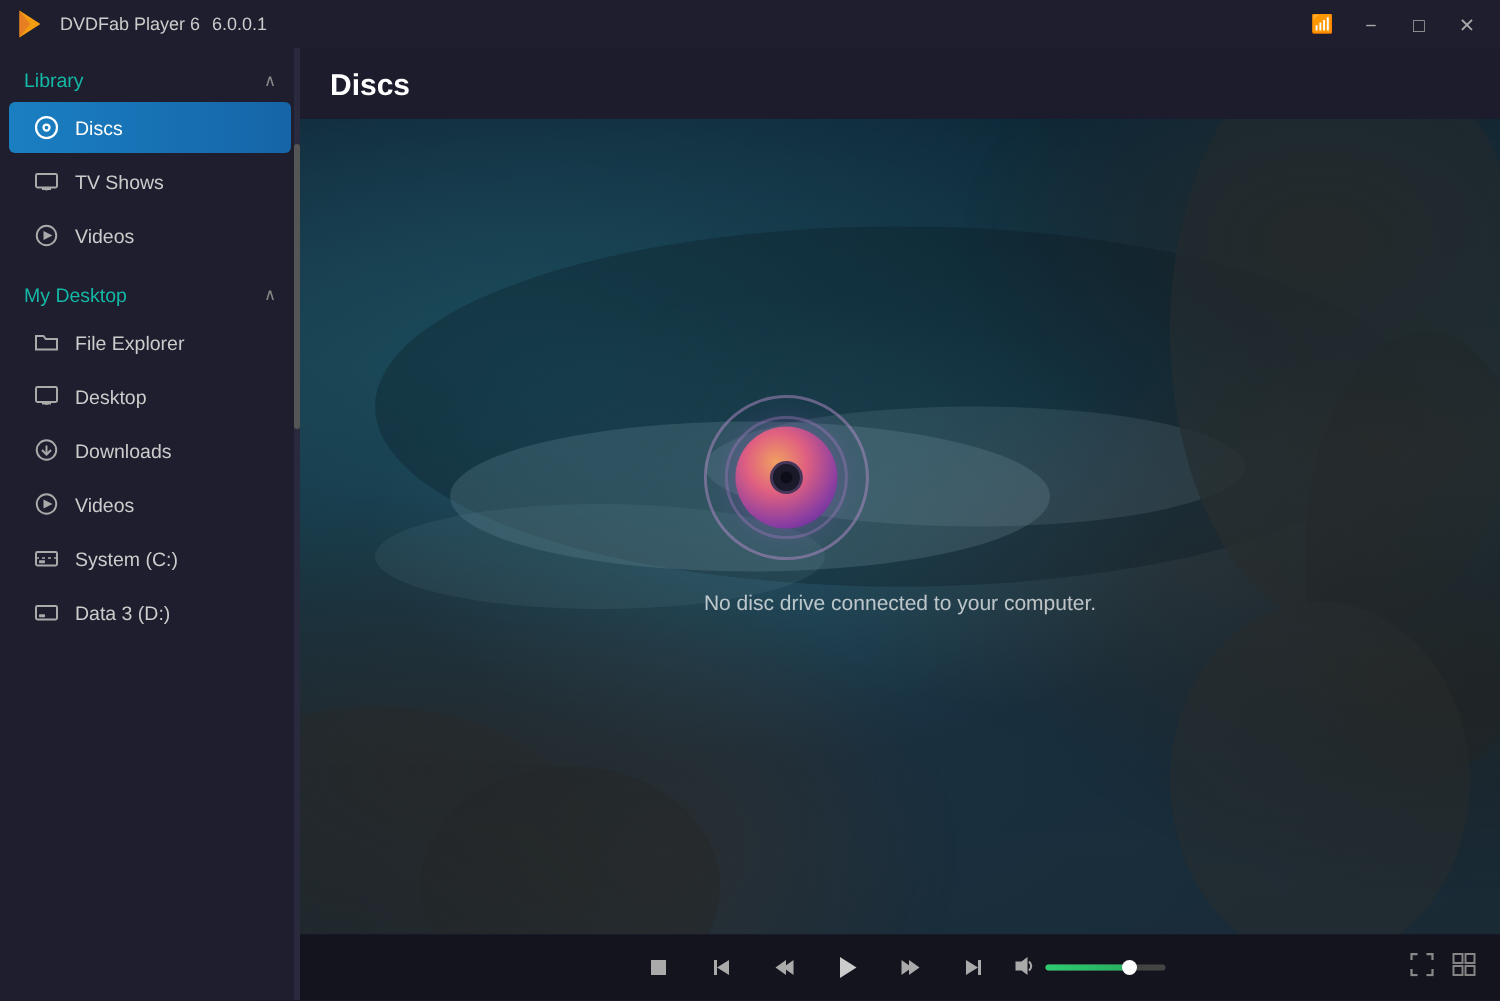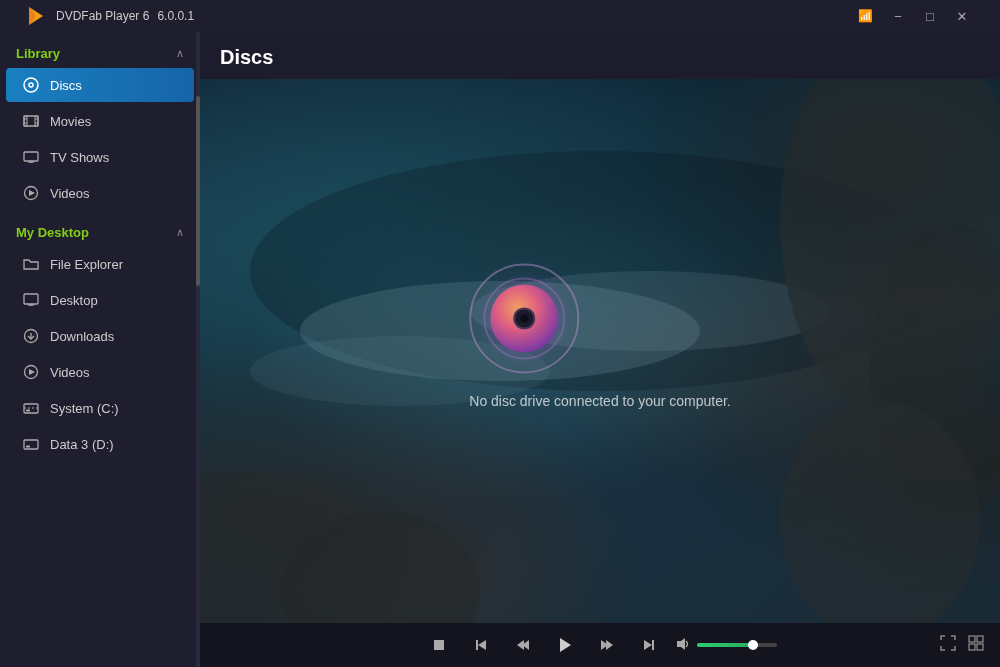--- a/index.html
+++ b/index.html
@@ -12,21 +12,21 @@
       display: flex;
       flex-direction: column;
     }
     
     .titlebar {
       height: 32px;
       background: #1e1e2e;
       display: flex;
       align-items: center;
       justify-content: space-between;
-      padding: 0 24px;
+      padding: 0 8px;
       flex-shrink: 0;
     }
     .titlebar-left {
       display: flex;
       align-items: center;
       gap: 8px;
     }
     .app-logo {
       width: 24px;
       height: 24px;
@@ -73,22 +73,22 @@
     .sidebar::-webkit-scrollbar-track { background: transparent; }
     .sidebar::-webkit-scrollbar-thumb { background: #444; border-radius: 2px; }
     .section-header {
       display: flex;
       align-items: center;
       justify-content: space-between;
       padding: 14px 16px 6px 16px;
     }
     .section-title {
       font-size: 13px;
-      color: #84cc16;
-      font-weight: 700;
+      color: #14b8a6;
+      font-weight: 400;
     }
     .section-chevron {
       color: #888;
       font-size: 11px;
     }
     .sidebar-item {
       display: flex;
       align-items: center;
       gap: 10px;
       padding: 8px 16px;
@@ -354,34 +354,20 @@
     <div class="sidebar-item active">
       <span class="sidebar-icon">
         <svg width="16" height="16" viewBox="0 0 16 16" fill="none">
           <circle cx="8" cy="8" r="7" stroke="#fff" stroke-width="1.5" fill="none"></circle>
           <circle cx="8" cy="8" r="2" stroke="#fff" stroke-width="1.5" fill="none"></circle>
         </svg>
       </span>
       <span>Discs</span>
     </div>
 
-    <div class="sidebar-item">
-      <span class="sidebar-icon">
-        <svg width="16" height="16" viewBox="0 0 16 16" fill="none">
-          <rect x="1" y="3" width="14" height="10" rx="1" stroke="#aaa" stroke-width="1.3" fill="none"></rect>
-          <rect x="1" y="3" width="3" height="10" rx="0" stroke="#aaa" stroke-width="1" fill="none"></rect>
-          <rect x="12" y="3" width="3" height="10" rx="0" stroke="#aaa" stroke-width="1" fill="none"></rect>
-          <line x1="1" y1="6" x2="4" y2="6" stroke="#aaa" stroke-width="1"></line>
-          <line x1="1" y1="10" x2="4" y2="10" stroke="#aaa" stroke-width="1"></line>
-          <line x1="12" y1="6" x2="15" y2="6" stroke="#aaa" stroke-width="1"></line>
-          <line x1="12" y1="10" x2="15" y2="10" stroke="#aaa" stroke-width="1"></line>
-        </svg>
-      </span>
-      <span>Movies</span>
-    </div>
 
 
     <div class="sidebar-item">
       <span class="sidebar-icon">
         <svg width="16" height="16" viewBox="0 0 16 16" fill="none">
           <rect x="1" y="3" width="14" height="9" rx="1" stroke="#aaa" stroke-width="1.3" fill="none"></rect>
           <line x1="5" y1="13" x2="11" y2="13" stroke="#aaa" stroke-width="1.3"></line>
           <line x1="8" y1="12" x2="8" y2="14" stroke="#aaa" stroke-width="1.3"></line>
         </svg>
       </span>

